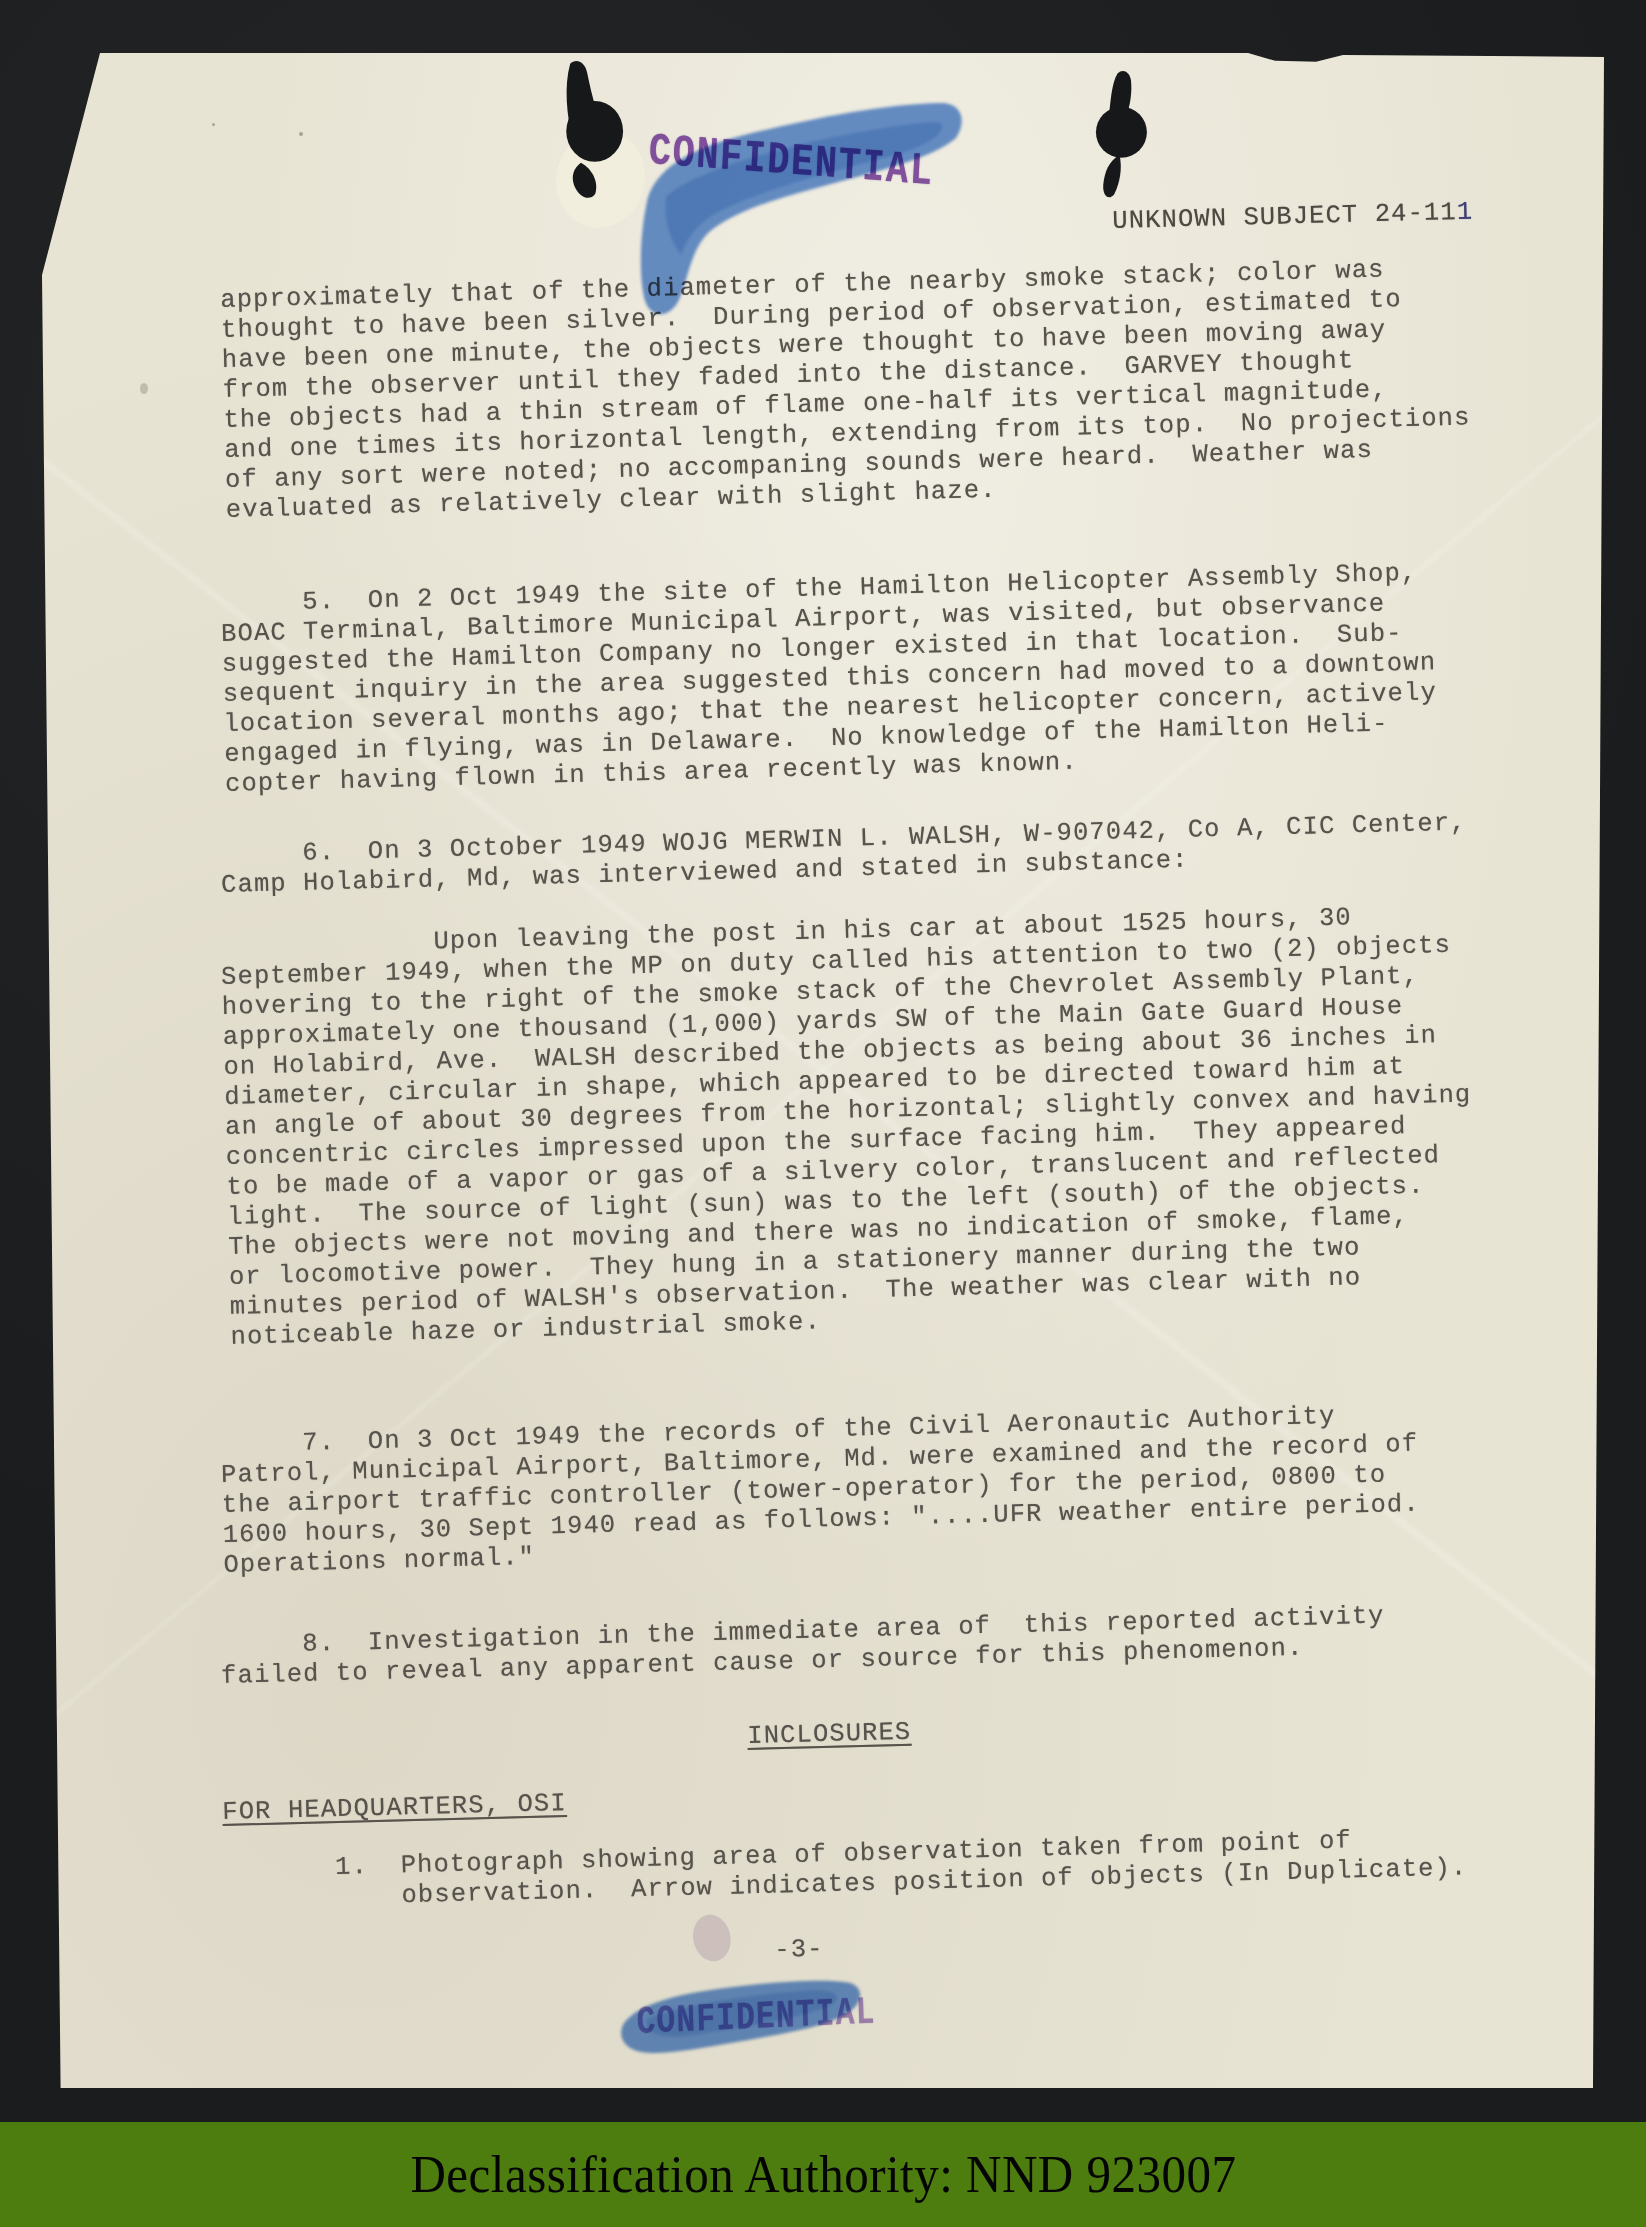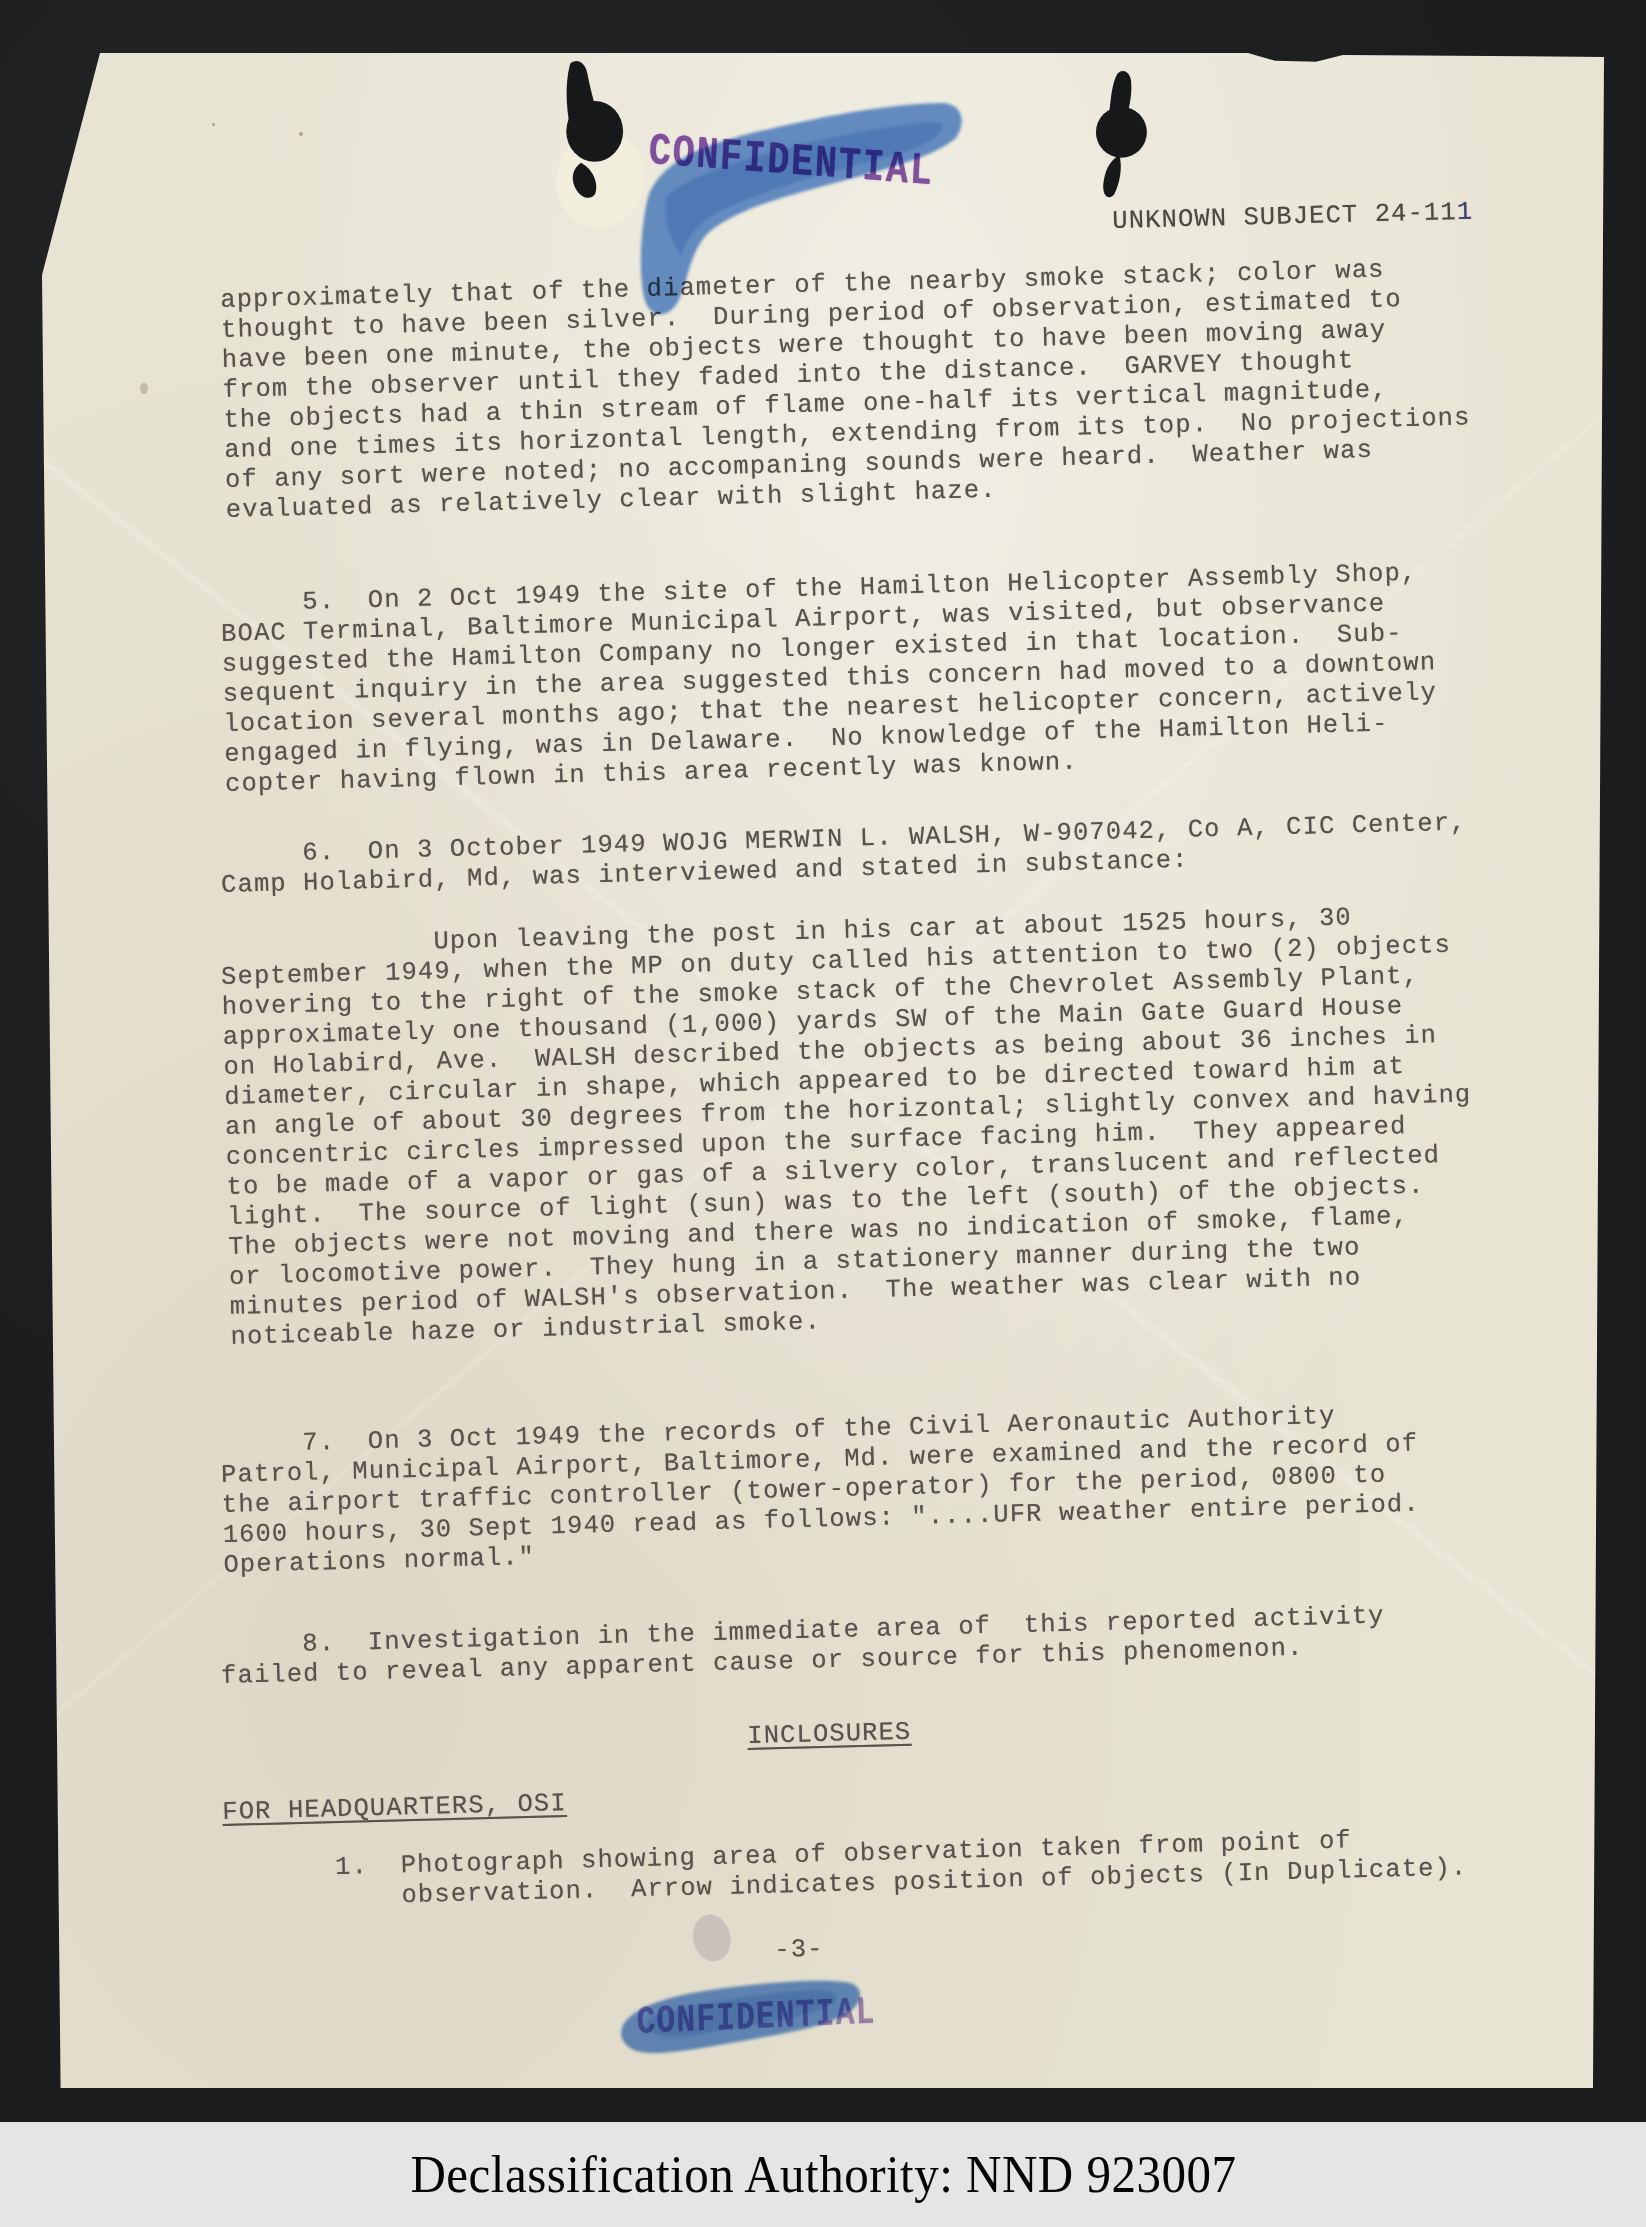--- a/index.html
+++ b/index.html
@@ -58,21 +58,21 @@
     color:#5c2f86;opacity:.55;
     transform:scaleX(.80) rotate(-2deg);
     text-shadow:0 0 1.5px rgba(92,47,134,0.6);
   }
   svg.overlay{position:absolute;left:0;top:0;pointer-events:none;}
   svg.stamps{mix-blend-mode:multiply;}
   .swath{filter:blur(3px);}
   .speck{position:absolute;border-radius:50%;background:#6a6456;opacity:.5;}
   .footer-strip{
     position:absolute;left:0;top:2122px;width:1647px;height:105px;
-    background:#e5e5e5;display:flex;align-items:center;justify-content:center;
+    background:#4d7c0f;display:flex;align-items:center;justify-content:center;
   }
   .footer-strip span{
     font-family:"Liberation Serif","DejaVu Serif",serif;
     font-size:49px;color:#040404;letter-spacing:0.5px;
     transform:scaleY(1.08);
   }
 </style>
 </head>
 <body>
 

